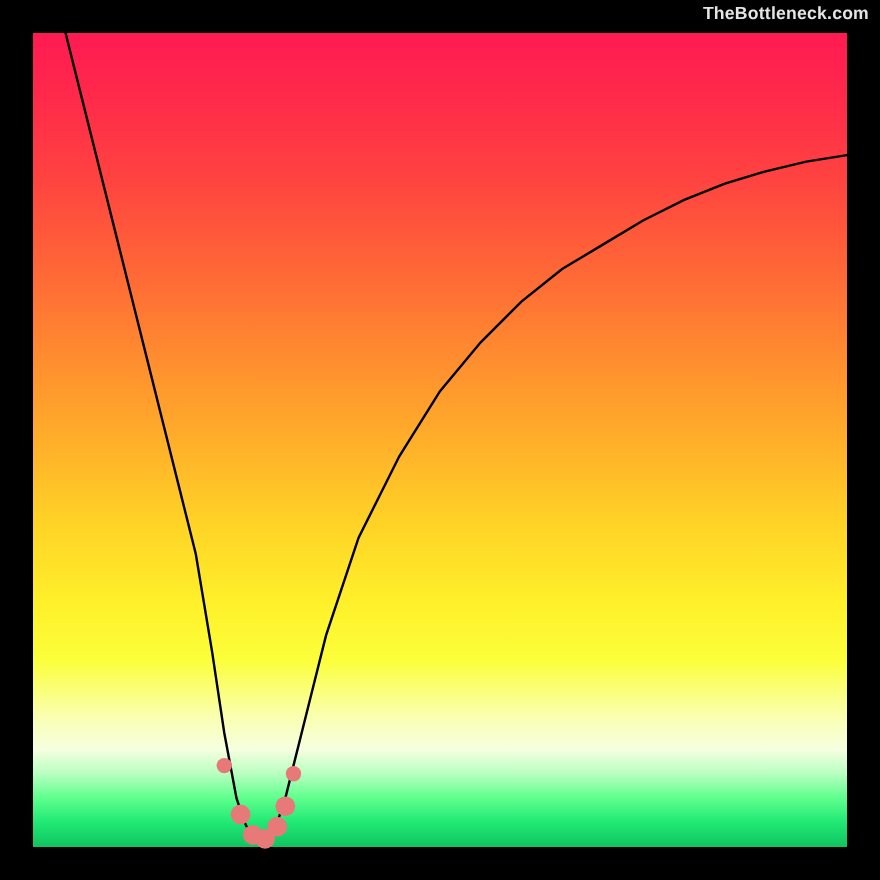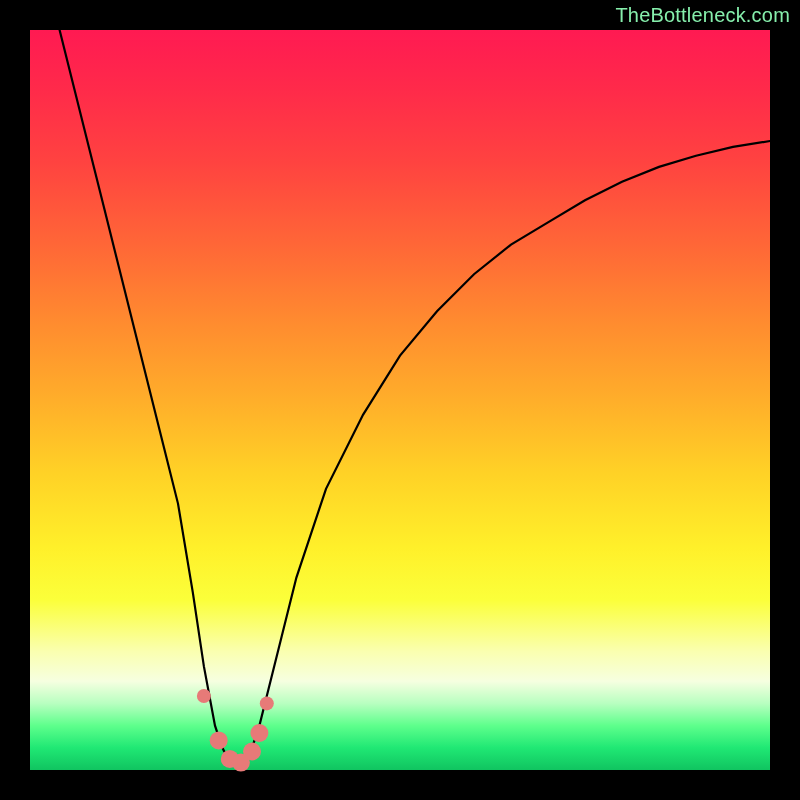--- a/index.html
+++ b/index.html
@@ -42,24 +42,24 @@
       #b8ffc0 91%,
       #5eff8c 94%,
       #20e874 97%,
       #10c460 100%
     );
   }
   .watermark {
     position: absolute;
     top: 4px;
     right: 10px;
-    color: #86efac;
-    font-size: 20px;
+    color: #e5e5e5;
+    font-size: 16px;
     letter-spacing: 0.2px;
-    font-weight: 400;
+    font-weight: 700;
   }
   svg.curve {
     position: absolute;
     left: 0;
     top: 0;
     width: 740px;
     height: 740px;
     overflow: visible;
   }
   .curve-path {

